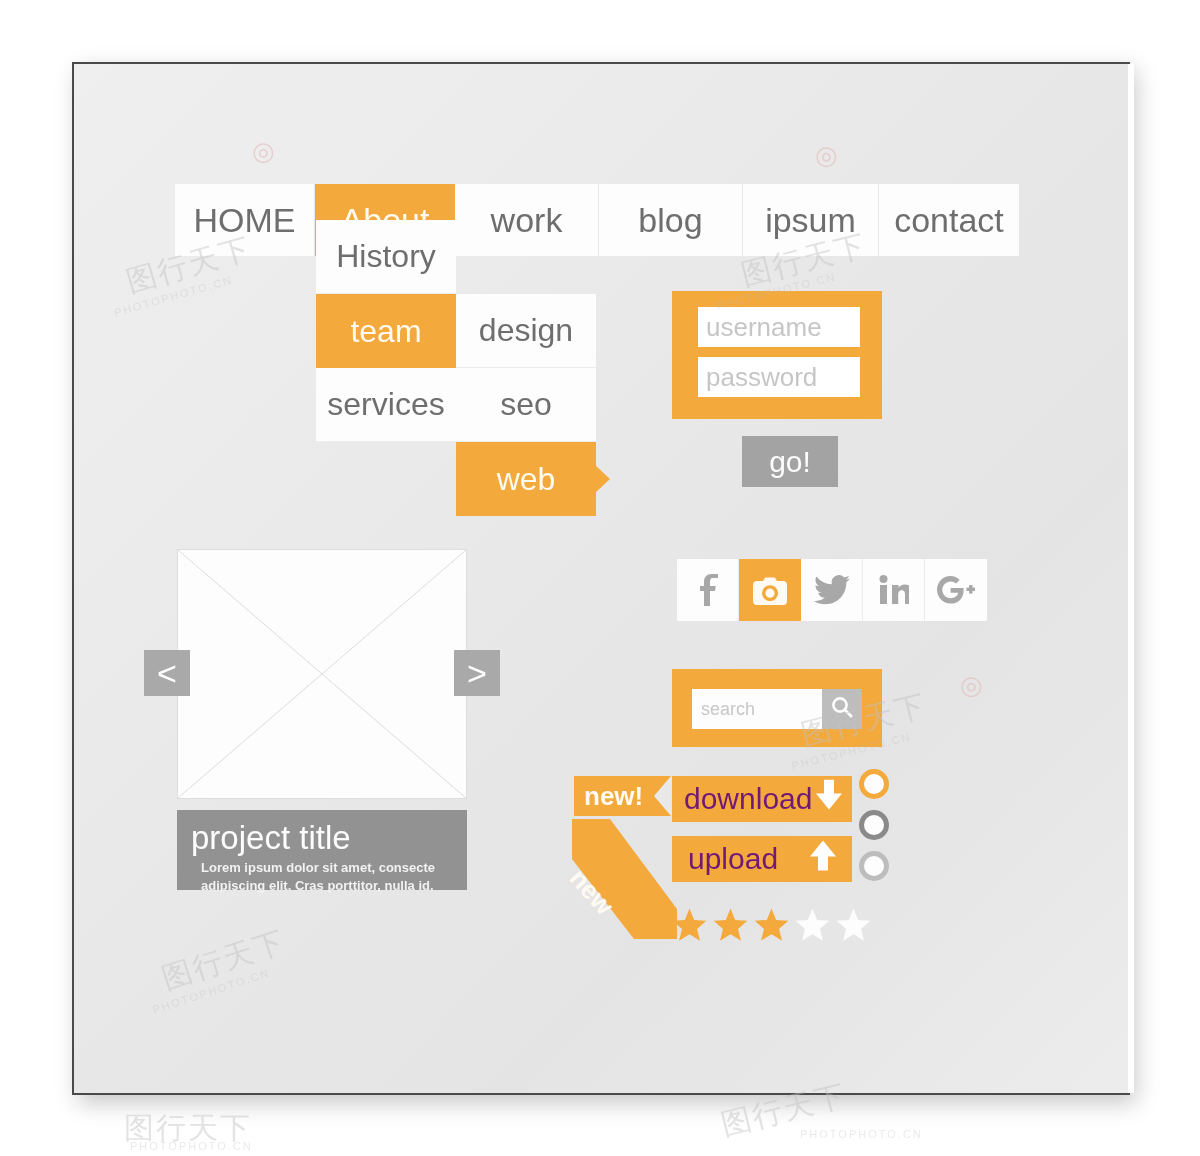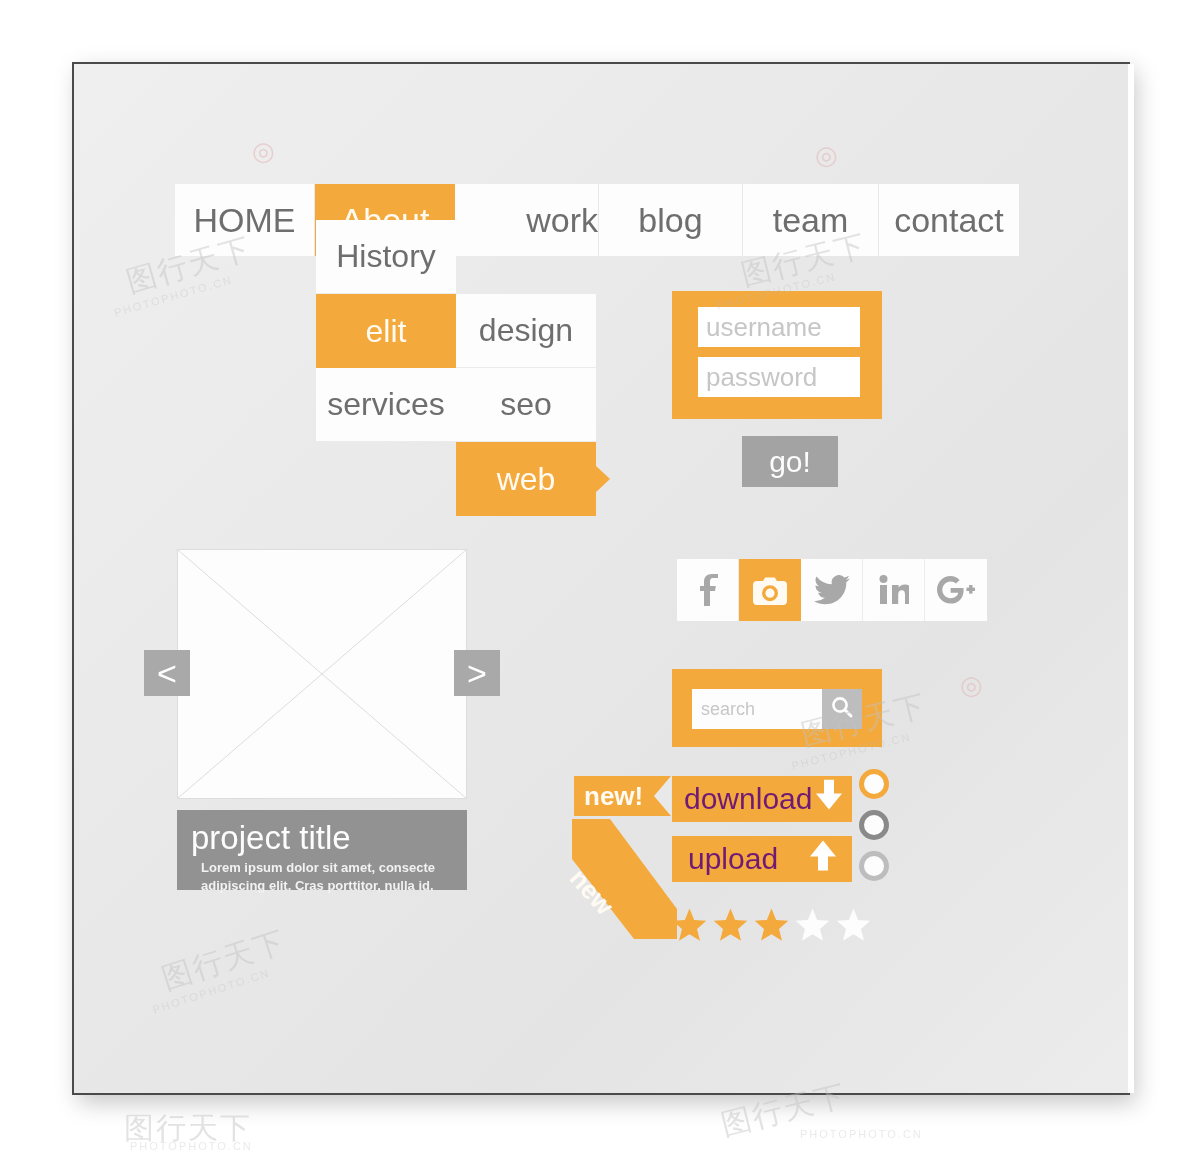--- a/index.html
+++ b/index.html
@@ -46,21 +46,21 @@
   }
   .navitem:last-child{border-right:none;}
   .navitem.active{background:#F4A93C;color:#fffaf2;border-right:none;justify-content:center;}
   .navitem.active:after{
     content:"";position:absolute;left:50%;bottom:-15px;transform:translateX(-50%);
     width:0;height:0;border-left:15px solid transparent;border-right:15px solid transparent;
     border-top:16px solid #F4A93C;
   }
   .nav-home{width:140px;}
   .nav-about{width:140px;}
-  .nav-work{width:144px;justify-content:flex-end;}
+  .nav-work{width:144px;}
   .nav-blog{width:144px;}
   .nav-shop{width:136px;}
   .nav-contact{width:140px;}
 
   
   .dd{
     width:140px;height:74px;
     display:flex;align-items:center;justify-content:center;
     font-size:32px;color:#6e6e6e;background:#fdfdfd;
     border-bottom:1px solid #ececec;
@@ -201,32 +201,32 @@
       <div class="navitem nav-about active">
           <span>About</span>
         </div>
       <div class="navitem nav-work">
           <span>work</span>
         </div>
       <div class="navitem nav-blog">
           <span>blog</span>
         </div>
       <div class="navitem nav-shop">
-          <span>team</span>
+          <span>ipsum</span>
         </div>
       <div class="navitem nav-contact">
           <span>contact</span>
         </div>
     </div>
 
     <div class="dd" id="dd-history">
         <span>History</span>
       </div>
     <div class="dd on" id="dd-team">
-        <span>elit</span>
+        <span>team</span>
       </div>
     <div class="dd" id="dd-services">
         <span>services</span>
       </div>
 
     <div class="dd" id="sub-design">
         <span>design</span>
       </div>
     <div class="dd" id="sub-seo">
         <span>seo</span>

